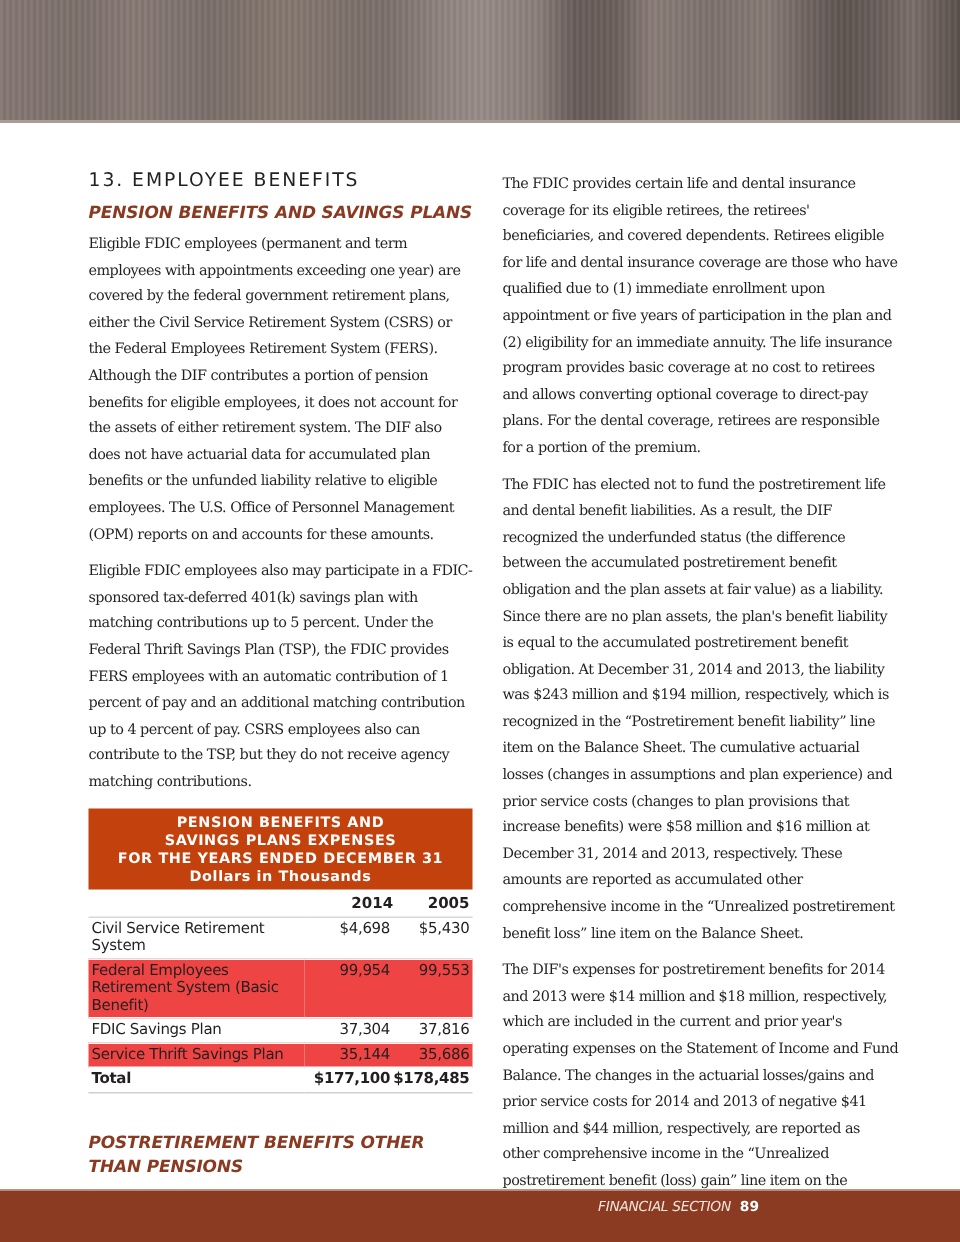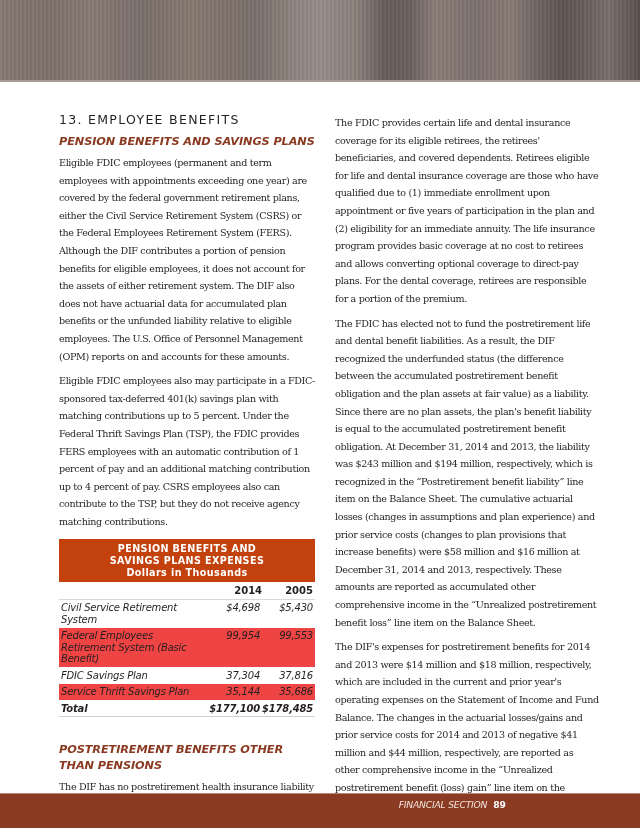--- a/index.html
+++ b/index.html
@@ -39,21 +39,21 @@
 
   .table-wrap { margin-top:9px; width:256px; }
   .table-head {
     background:#c2410c; color:#fff; text-align:center;
     font-family:"DejaVu Sans", sans-serif; font-weight:bold; font-size:9.6px;
     line-height:11.7px; padding:4px 2px 3px; letter-spacing:0.4px;
   }
   .table-head .units { font-size:9.6px; }
   table { width:100%; border-collapse:collapse; font-family:"DejaVu Sans", sans-serif; font-size:10px; color:#231f20; }
   th { font-weight:bold; text-align:right; padding:3px 0 2px; height:18px; border-bottom:1px solid #d8d8d8; }
-  td { padding:2px 0; vertical-align:top; line-height:11.5px; letter-spacing:-0.2px;font-style:italic; }
+  td { padding:2px 0; vertical-align:top; line-height:11.5px; letter-spacing:-0.2px; }
   td.num { text-align:right; padding-right:2px; }
   td.label { padding-left:2px; }
   tr.shaded td { background:#ef4444; }
   tr.row td { border-bottom:1px solid #fff; }
   tr.total td { font-weight:bold; border-bottom:1px solid #d0d0d0; }
   .c1 { width:150px; } .c2 { width:60px; } .c3 { width:46px; }
 
   .gap-before-sub { margin-top:25px; }
 
   .footer-band {
@@ -75,20 +75,21 @@
 <div class="col col-left">
   <h2 class="section-title">13.  EMPLOYEE BENEFITS</h2>
   <h3 class="sub-title">PENSION BENEFITS AND SAVINGS PLANS</h3>
   <p class="para">Eligible FDIC employees (permanent and term employees with appointments exceeding one year) are covered by the federal government retirement plans, either the Civil Service Retirement System (CSRS) or the Federal Employees Retirement System (FERS).  Although the DIF contributes a portion of pension benefits for eligible employees, it does not account for the assets of either retirement system.  The DIF also does not have actuarial data for accumulated plan benefits or the unfunded liability relative to eligible employees.  The U.S. Office of Personnel Management (OPM) reports on and accounts for these amounts.</p>
   <p class="para">Eligible FDIC employees also may participate in a FDIC-sponsored tax-deferred 401(k) savings plan with matching contributions up to 5 percent.  Under the Federal Thrift Savings Plan (TSP), the FDIC provides FERS employees with an automatic contribution of 1 percent of pay and an additional matching contribution up to 4 percent of pay.  CSRS employees also can contribute to the TSP, but they do not receive agency matching contributions.</p>
 
   <div class="table-wrap">
     <div class="table-head">
       <div>PENSION BENEFITS AND</div>
       <div>SAVINGS PLANS EXPENSES</div>
+      <div>FOR THE YEARS ENDED DECEMBER 31</div>
       <div class="units">Dollars in Thousands</div>
     </div>
     <table>
       <thead>
         <tr>
           <th class="c1"></th>
           <th class="c2">2014</th>
           <th class="c3" style="padding-right:2px">2005</th>
         </tr>
       </thead>

